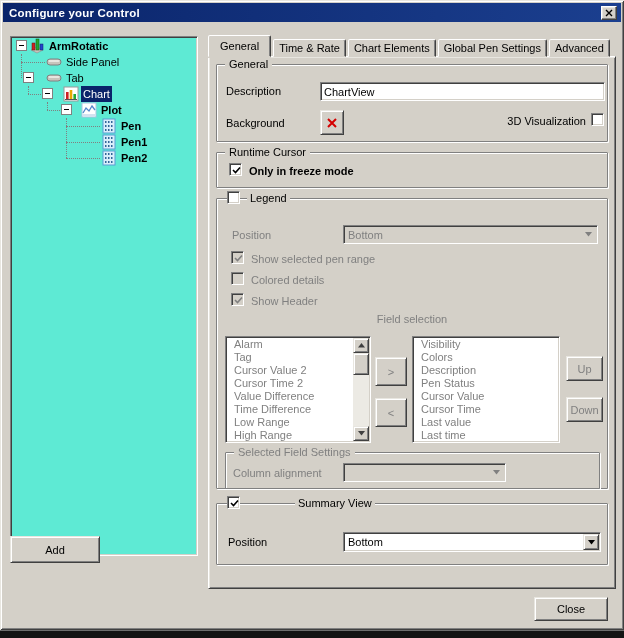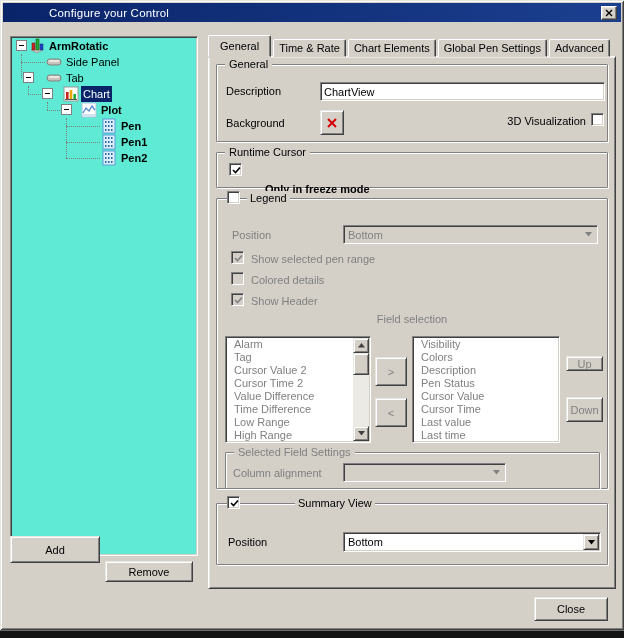--- a/index.html
+++ b/index.html
@@ -13,21 +13,21 @@
     position:absolute;left:0;top:0;width:624px;height:630px;background:#d4d0c8;
     box-shadow:inset 1px 1px 0 #e8e6e0, inset -1px -1px 0 #404040,
                inset 2px 2px 0 #ffffff, inset -2px -2px 0 #808080;
   }
   .bottom-strip{position:absolute;left:0;top:630px;width:624px;height:8px;background:#141414;border-top:1px solid #6e6e6e;}
   .titlebar{
     position:absolute;left:3px;top:3px;width:618px;height:19px;
     background:linear-gradient(90deg,#0a246a,#1b3f8f);
     display:flex;align-items:center;padding:0 4px 0 6px;
   }
-  .title{color:#fff;font-weight:normal;font-size:11.5px;letter-spacing:.2px;flex:1;margin-left:40px;}
+  .title{color:#fff;font-weight:bold;font-size:11.5px;letter-spacing:.2px;flex:1;}
   .xbtn{
     width:16px;height:14px;background:#d4d0c8;border:1px solid;
     border-color:#ffffff #404040 #404040 #ffffff;
     box-shadow:inset -1px -1px 0 #808080, inset 1px 1px 0 #e8e6e0;
     display:flex;align-items:center;justify-content:center;padding:0;cursor:default;
   }
   .btn3d{
     position:absolute;background:#d4d0c8;border:1px solid;
     border-color:#e8e6e0 #404040 #404040 #e8e6e0;
     box-shadow:inset 1px 1px 0 #ffffff, inset -1px -1px 0 #808080;
@@ -240,21 +240,20 @@
             <rect x="7" y="11" width="1.5" height="2"></rect>
             <rect x="10" y="11" width="1.5" height="2"></rect>
           </g>
         </svg></span>
       <div class="trow" style="left: 108px; top: 113px;">
         <span class="lbl b">Pen2</span>
       </div>
     </div>
 
   <button class="btn3d" style="left:10px;top:536px;width:90px;height:27px;">Add</button>
-  <button class="btn3d" style="left:105px;top:561px;width:88px;height:21px;">Remove</button>
 
   <div class="tabstrip" id="tabstrip">
       <div class="tab active">General</div>
       <div class="tab">Time &amp; Rate</div>
       <div class="tab">Chart Elements</div>
       <div class="tab">Global Pen Settings</div>
       <div class="tab">Advanced</div>
     </div>
   <div class="panel"></div>
 
@@ -273,21 +272,21 @@
   <span class="cb" style="left:591px;top:113px;z-index:2;"></span>
 
   <div class="group" style="left:216px;top:152px;width:392px;height:36px;z-index:2;">
     <span class="gcap">Runtime Cursor</span>
   </div>
   <span class="cb" id="cb-freeze" style="left:229px;top:163px;z-index:2;">
       <svg width="11" height="11" viewBox="0 0 11 11">
         <path d="M2 5 L4.5 7.5 L9 2.5" fill="none" stroke="#000" stroke-width="1.6"></path>
       </svg>
     </span>
-  <span class="label b" style="left:265px;top:164px;z-index:2;margin-top:18px;">Only in freeze mode</span>
+  <span class="label b" style="left:249px;top:164px;z-index:2;">Only in freeze mode</span>
 
   <div class="group" style="left:216px;top:198px;width:392px;height:291px;z-index:2;"></div>
   <span class="cb" style="left:227px;top:191px;z-index:3;"></span>
   <span class="label" style="left:247px;top:191px;background:#d4d0c8;padding:0 3px;z-index:3;">Legend</span>
 
   <span class="label dis" style="left:232px;top:228px;z-index:2;">Position</span>
   <div class="combo dis" style="left:343px;top:225px;width:255px;height:19px;z-index:2;">
     <span class="ctext">Bottom</span>
     <span class="cbtn">
         <svg width="7" height="5" viewBox="0 0 7 5">
@@ -345,21 +344,21 @@
       <div class="li">Description</div>
       <div class="li">Pen Status</div>
       <div class="li">Cursor Value</div>
       <div class="li">Cursor Time</div>
       <div class="li">Last value</div>
       <div class="li">Last time</div>
     </div>
 
   <button class="btn3d disabled" style="left:375px;top:357px;width:32px;height:29px;z-index:2;">&gt;</button>
   <button class="btn3d disabled" style="left:375px;top:398px;width:32px;height:29px;z-index:2;">&lt;</button>
-  <button class="btn3d disabled" style="left:566px;top:356px;width:37px;height:15px;z-index:2;">Up</button>
+  <button class="btn3d disabled" style="left:566px;top:356px;width:37px;height:25px;z-index:2;">Up</button>
   <button class="btn3d disabled" style="left:566px;top:397px;width:37px;height:25px;z-index:2;">Down</button>
 
   <div class="group" style="left:225px;top:452px;width:375px;height:37px;z-index:2;text-decoration:underline;">
     <span class="gcap dis">Selected Field Settings</span>
   </div>
   <span class="label dis" style="left:233px;top:466px;z-index:2;">Column alignment</span>
   <div class="combo dis" style="left:343px;top:463px;width:163px;height:19px;z-index:2;">
     <span class="ctext"></span>
     <span class="cbtn">
         <svg width="7" height="5" viewBox="0 0 7 5">

